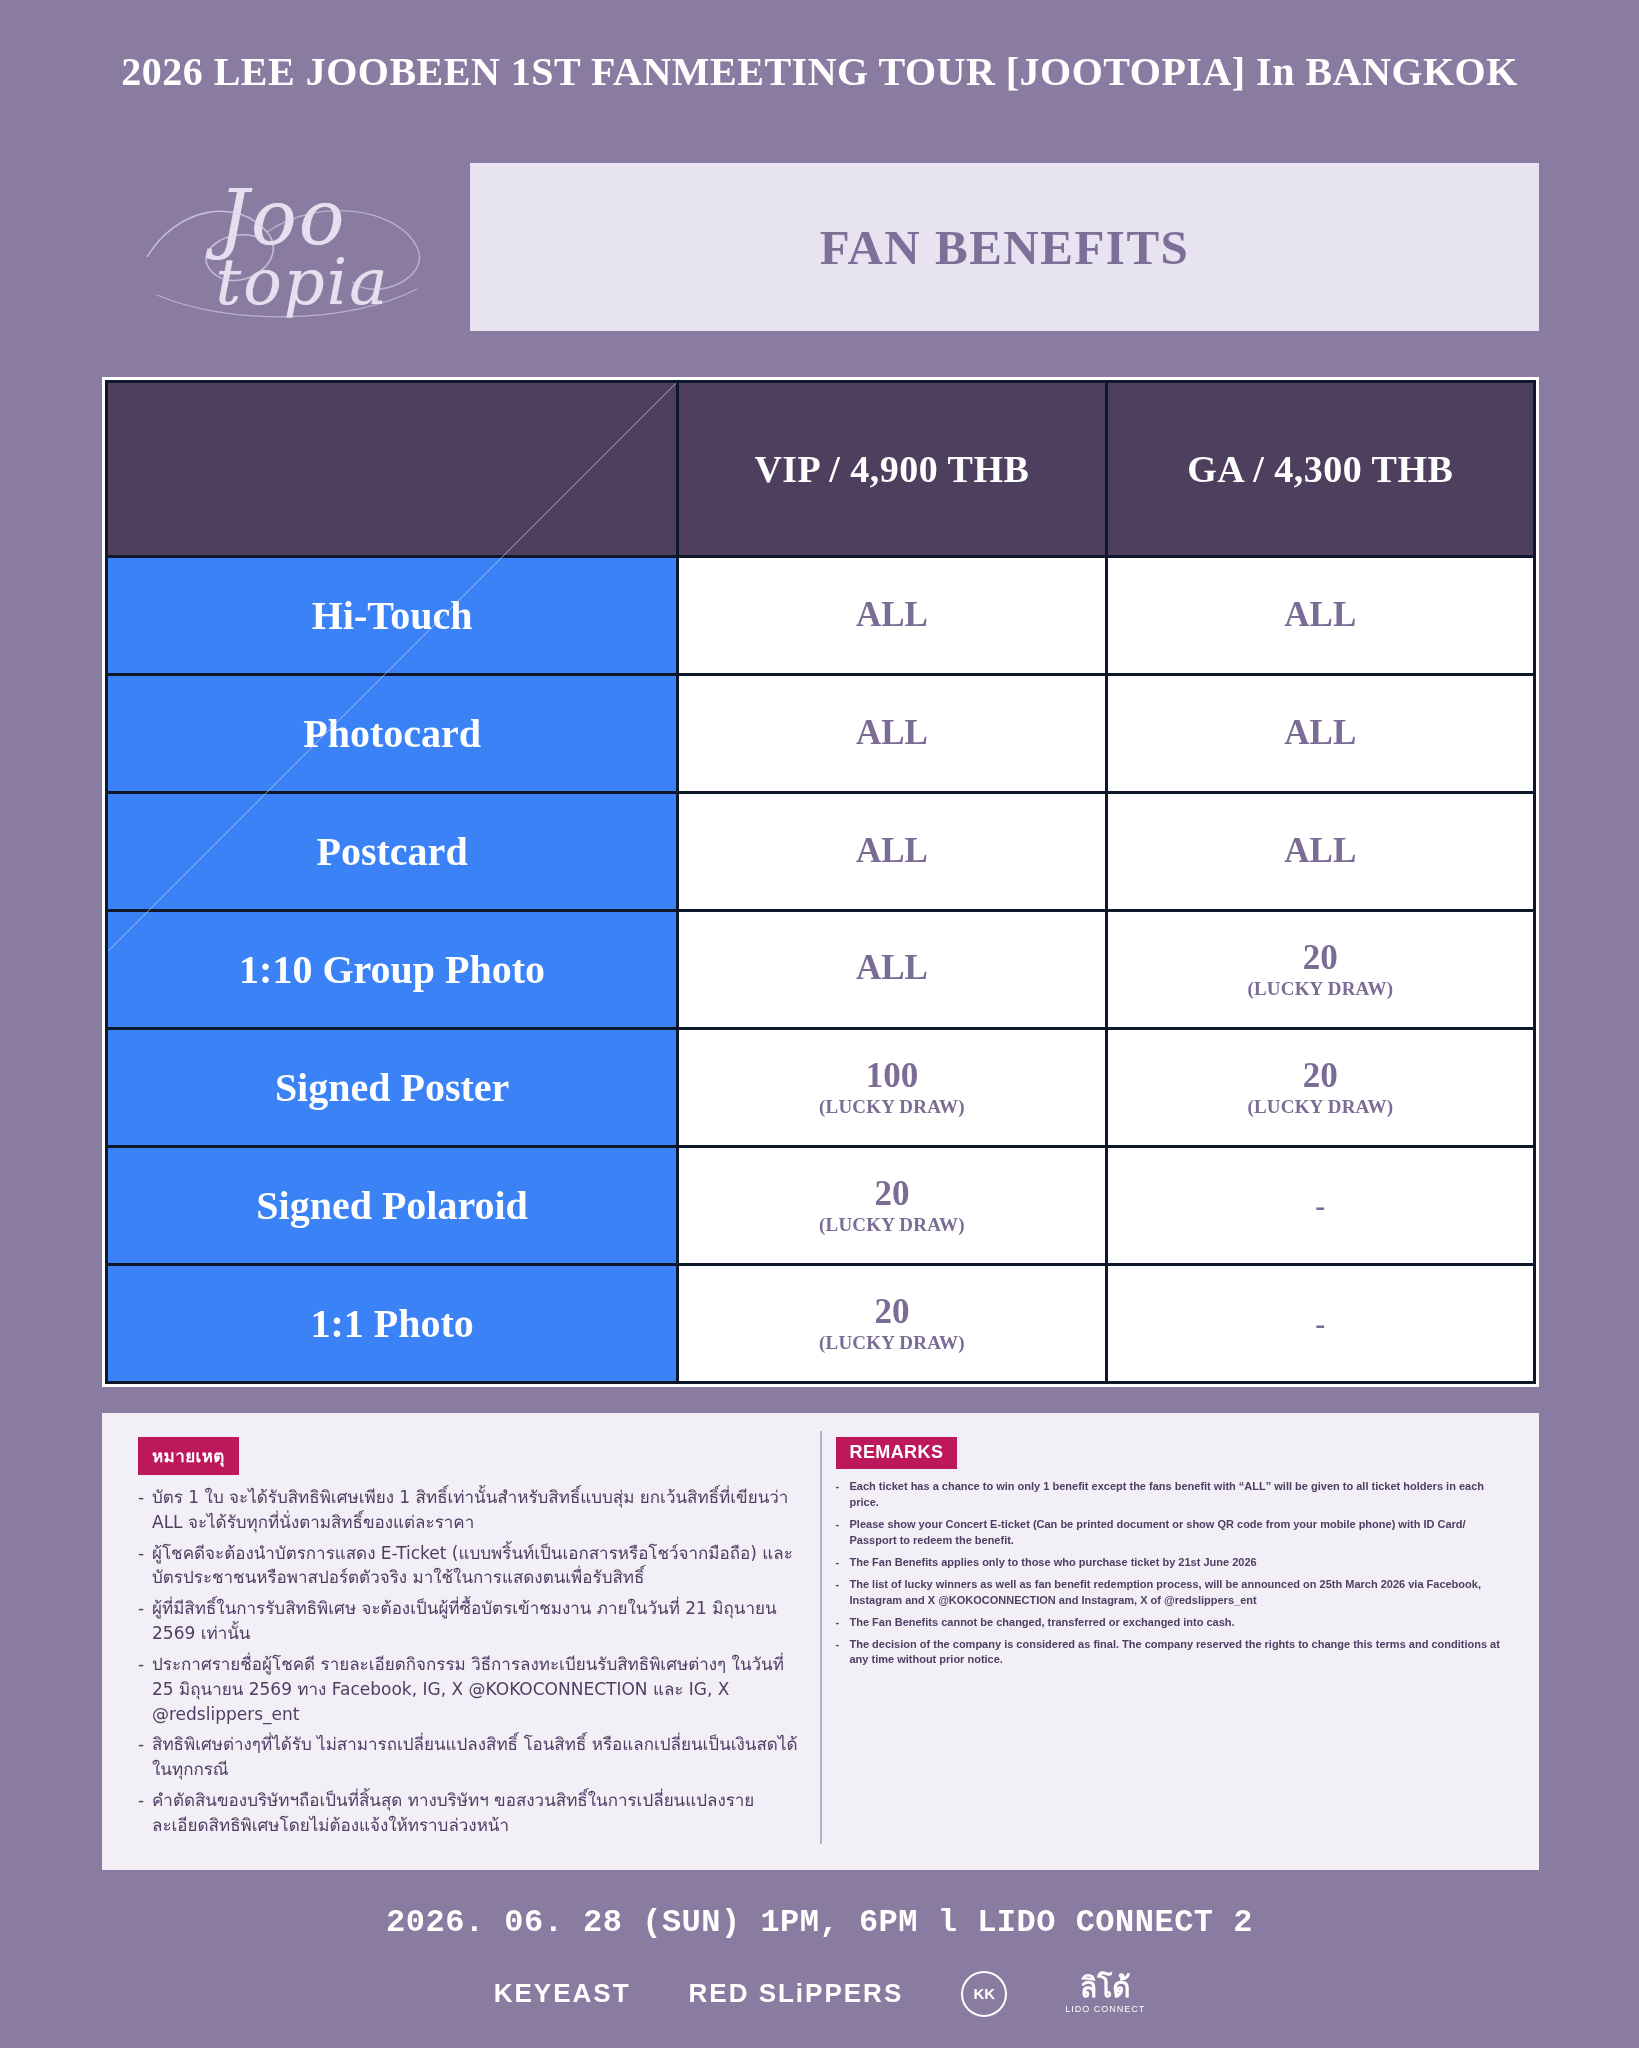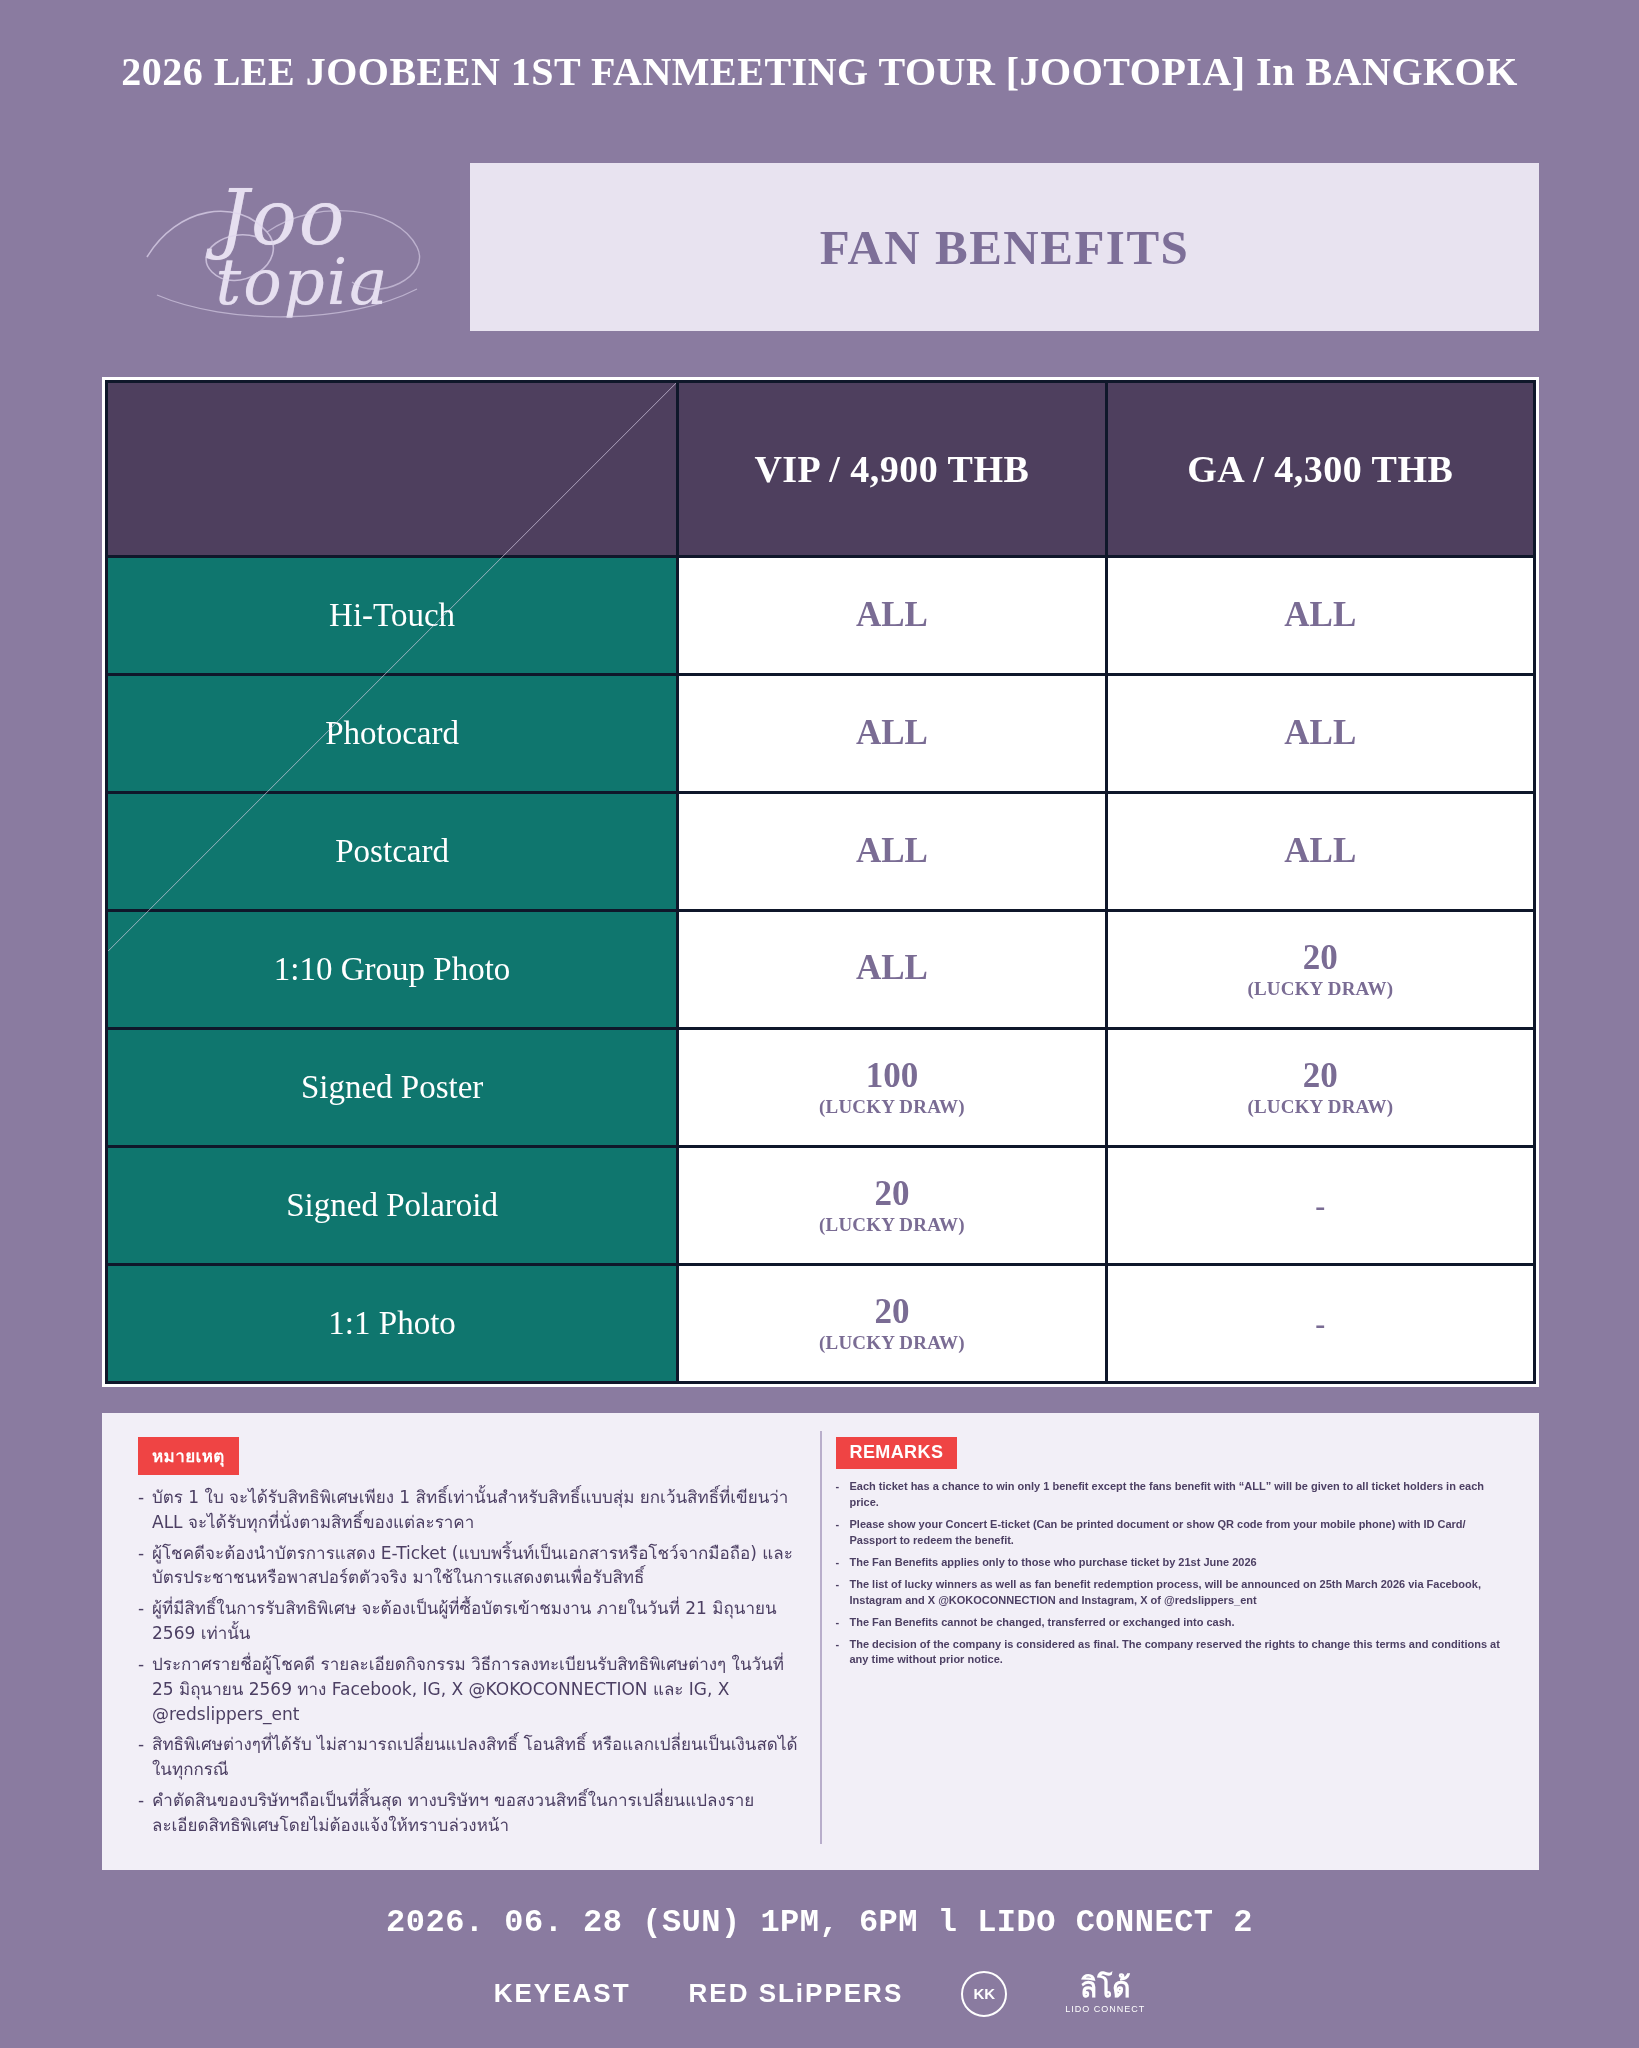--- a/index.html
+++ b/index.html
@@ -111,24 +111,24 @@
     background: #4e3f5e;
     color: #ffffff;
     font-size: 38px;
     font-weight: bold;
     letter-spacing: 0.5px;
     height: 175px;
     font-family: "Liberation Serif", serif;
   }
 
   .row-label {
-    background: #0f766e;
-    color: #ffffff;
-    font-size: 33px;
-    font-weight: normal;
+    background: #3b82f6;
+    color: #ffffff;
+    font-size: 40px;
+    font-weight: bold;
     height: 118px;
     font-family: "Liberation Serif", serif;
   }
   .cell-val {
     background: #ffffff;
     color: #7a6c94;
     font-size: 33px;
     font-weight: bold;
     height: 118px;
     line-height: 1.05;
@@ -146,21 +146,21 @@
     padding: 18px 22px 26px 22px;
     min-height: 375px;
   }
   .notes-col {
     flex: 1;
     padding: 6px 14px 0 14px;
   }
   .notes-col.left { border-right: 2px solid #b9aecb; }
   .notes-badge {
     display: inline-block;
-    background: #ef4444;
+    background: #be185d;
     color: #ffffff;
     font-size: 18px;
     font-weight: bold;
     padding: 5px 14px 6px 14px;
     letter-spacing: 0.4px;
     font-family: "Liberation Sans", sans-serif;
     margin-bottom: 10px;
   }
   .notes-badge.th { font-family: "DejaVu Sans", sans-serif; font-size: 17px; }
   ul.note-list {

